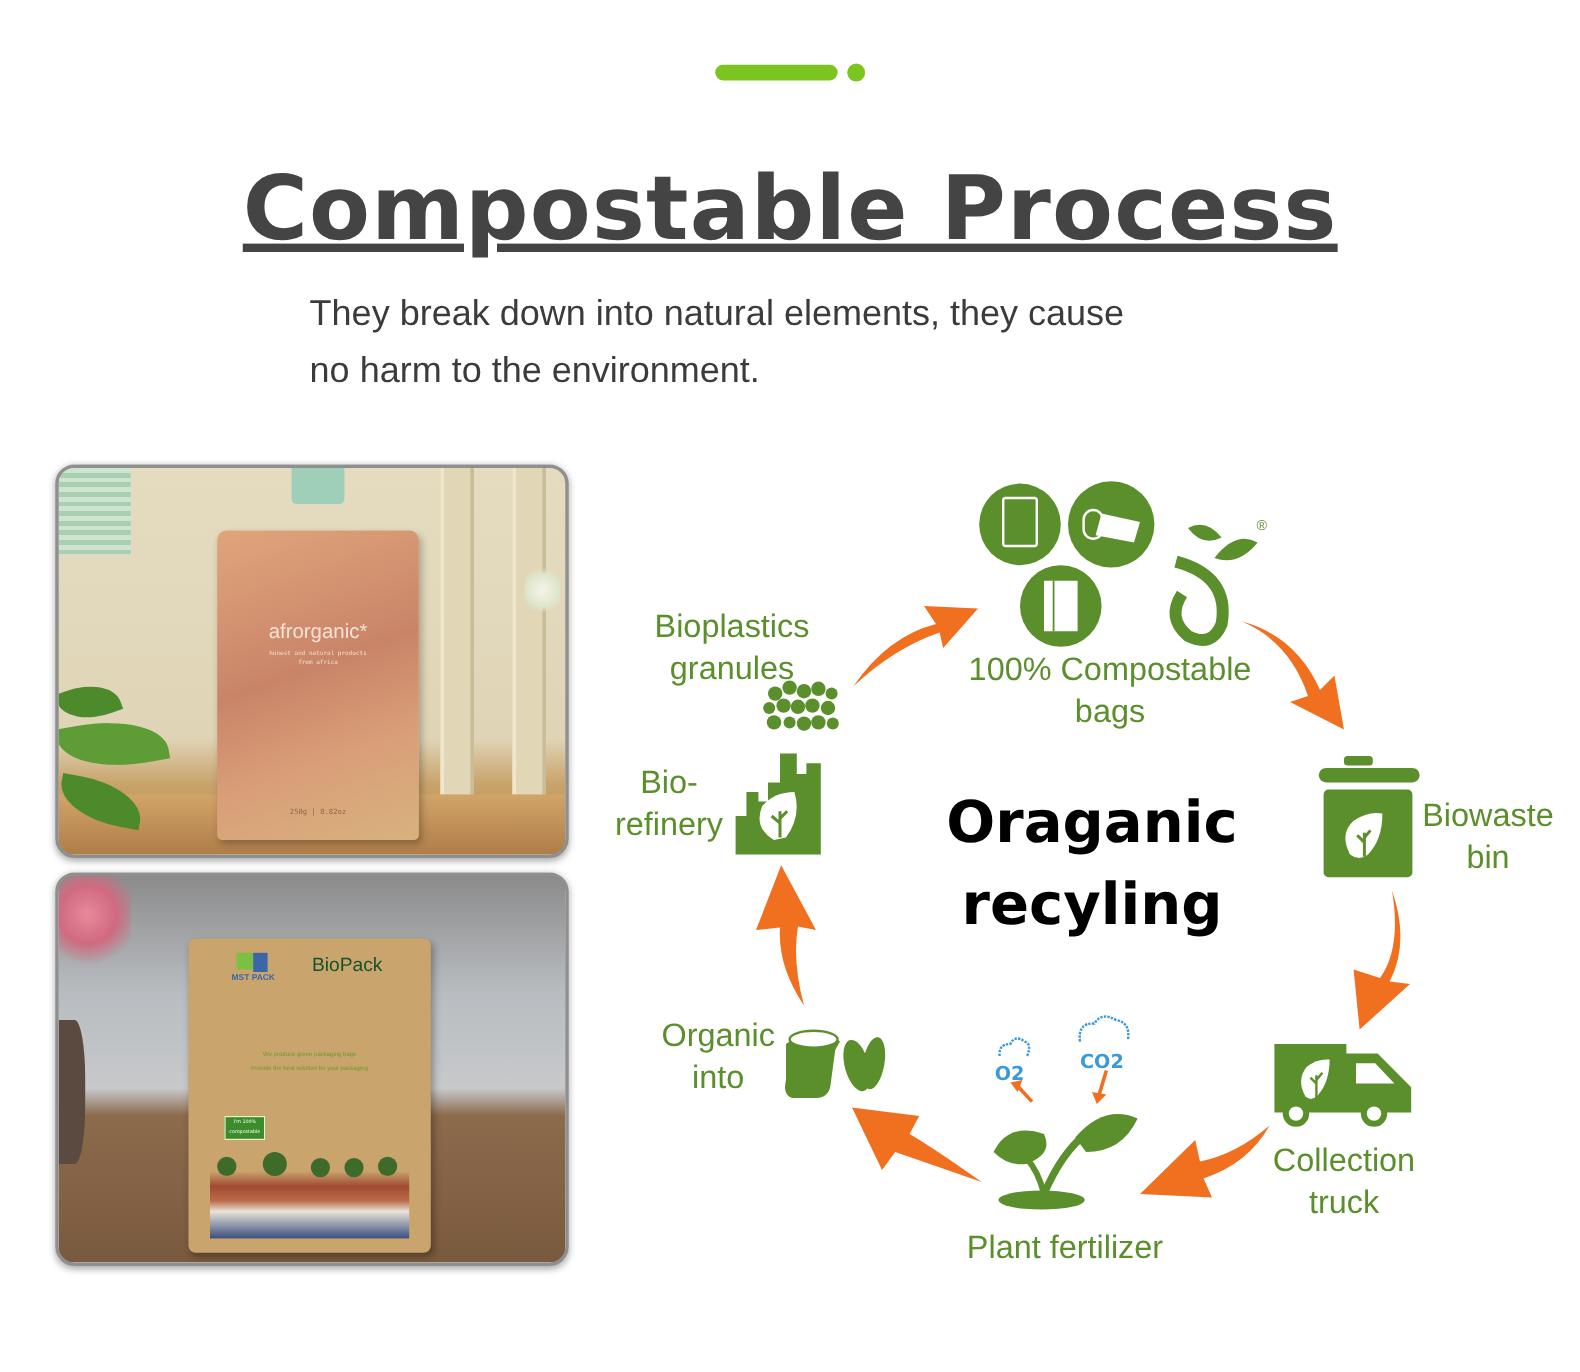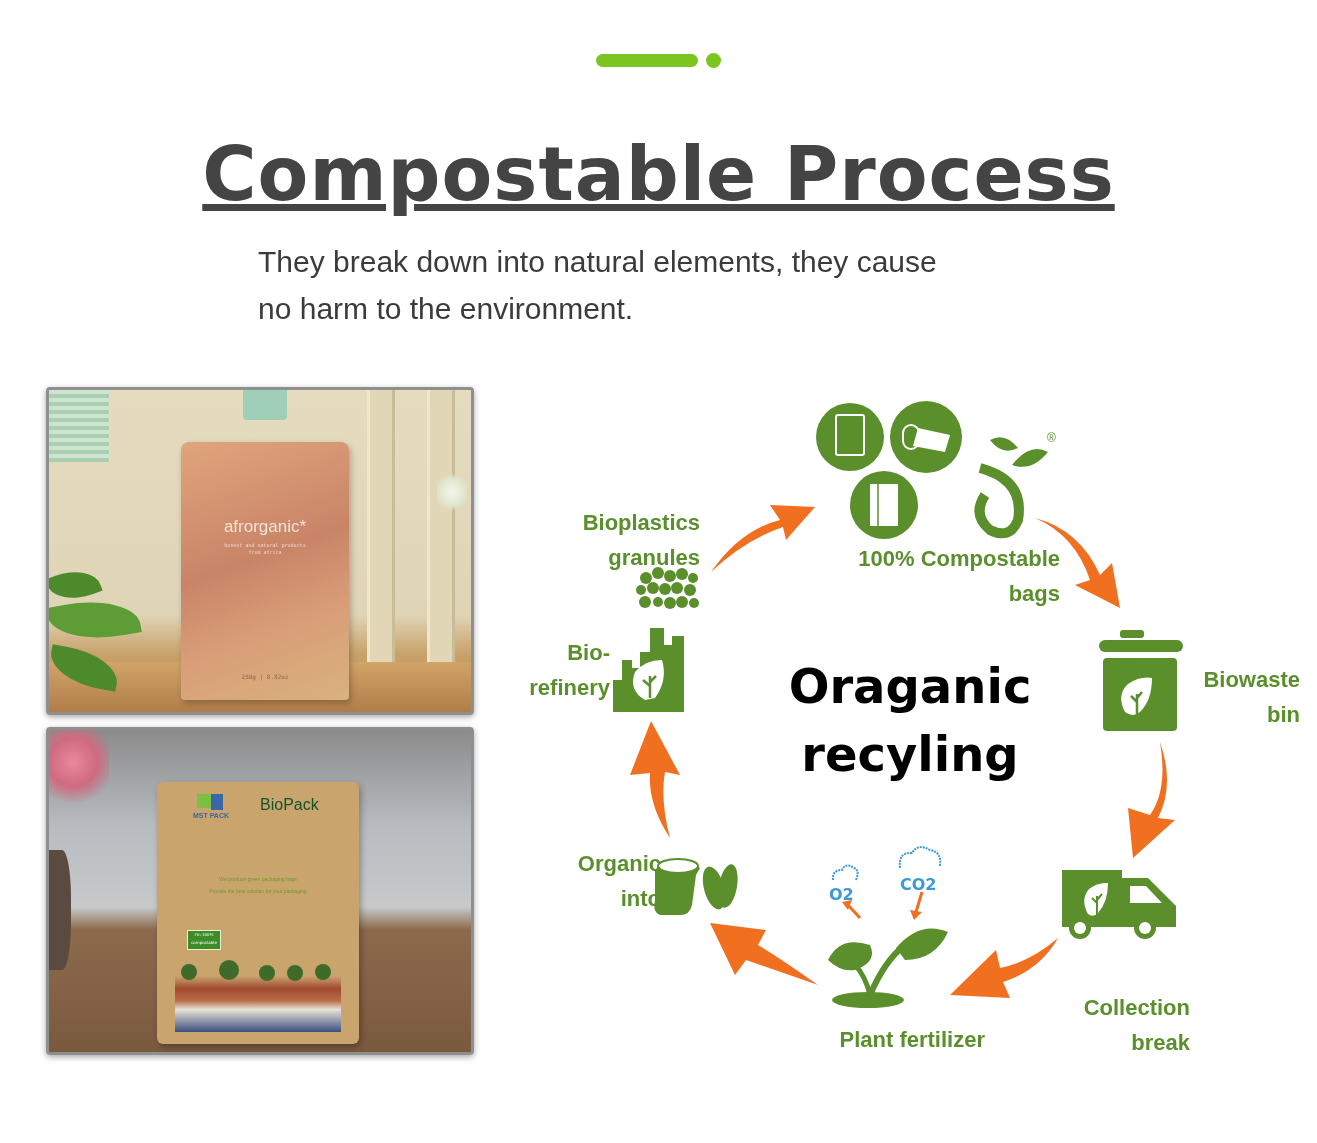--- a/index.html
+++ b/index.html
@@ -1,21 +1,21 @@
 <!DOCTYPE html>
 <html><head>
 <meta charset="utf-8">
 <style>
   html,body{margin:0;padding:0;background:#ffffff;}
   body{width:1317px;height:1143px;position:relative;overflow:hidden;font-family:"DejaVu Sans","Liberation Sans",sans-serif;}
   .deco-bar{position:absolute;left:596px;top:54px;width:102px;height:13px;border-radius:7px;background:#7cc520;}
   .deco-dot{position:absolute;left:706px;top:53px;width:15px;height:15px;border-radius:50%;background:#7cc520;}
   .title{position:absolute;left:0;top:126px;width:1317px;text-align:center;font-family:"DejaVu Sans",sans-serif;font-weight:bold;font-size:74px;letter-spacing:1px;color:#444444;line-height:96px;text-decoration:underline;}
   .subtitle{position:absolute;left:258px;top:238px;width:800px;text-align:left;font-family:"Liberation Sans",sans-serif;font-size:30px;line-height:47px;color:#3b3b3b;}
-  .photo{position:absolute;left:46px;width:422px;height:322px;border-radius:4px;border:3px solid #8f8f8f;box-shadow:0 2px 6px rgba(0,0,0,0.35);overflow:hidden;}
+  .photo{position:absolute;left:46px;width:422px;height:322px;border-radius:16px;border:3px solid #8f8f8f;box-shadow:0 2px 6px rgba(0,0,0,0.35);overflow:hidden;}
   .photo1{top:387px;background:linear-gradient(180deg,#e5dcc0 0%,#dfd4b6 70%,#c8a26a 82%,#b98b55 100%);}
   .photo2{top:727px;background:linear-gradient(180deg,#8b8b8b 0%,#b8bcc0 30%,#c7c9cb 55%,#8c6a4c 62%,#7a5a3e 100%);}
   .pouch1{position:absolute;left:132px;top:52px;width:168px;height:258px;border-radius:8px 8px 4px 4px;background:linear-gradient(160deg,#e0a57c 0%,#c98468 45%,#d99e78 70%,#d8b27d 100%);box-shadow:2px 3px 6px rgba(0,0,0,0.25);}
   .pouch1 .brand{position:absolute;left:0;width:100%;top:75px;text-align:center;color:#f3e3d6;font-family:"Liberation Sans",sans-serif;font-size:17px;}
   .pouch1 .tag{position:absolute;left:0;width:100%;top:100px;text-align:center;color:#f0dcca;font-family:"DejaVu Sans Mono",monospace;font-size:5px;line-height:7px;}
   .pouch1 .weight{position:absolute;left:0;width:100%;bottom:20px;text-align:center;color:#8a6a4a;font-family:"DejaVu Sans Mono",monospace;font-size:6px;}
   .shelf1{position:absolute;left:0;right:0;bottom:0;height:50px;background:linear-gradient(180deg,#d1a468,#b07d49);}
   .leaf-deco{position:absolute;background:#4d8a2c;border-radius:0 80% 0 80%;}
   .frame-deco{position:absolute;top:0;bottom:40px;width:22px;border-left:3px solid #efe6cc;border-right:3px solid #c9bd98;background:#e1d6b6;}
   .pouch2{position:absolute;left:108px;top:52px;width:202px;height:262px;border-radius:6px;background:#c9a46d;box-shadow:2px 3px 6px rgba(0,0,0,0.3);}
@@ -23,21 +23,21 @@
   .pouch2 .logo-sq{position:absolute;left:40px;top:12px;width:14px;height:14px;background:#7bc043;}
   .pouch2 .logo-sq2{position:absolute;left:54px;top:12px;width:12px;height:16px;background:#3b66a8;}
   .pouch2 .logo-b{position:absolute;left:103px;top:14px;color:#14532d;font-family:"Liberation Sans",sans-serif;font-size:16px;}
   .pouch2 .line{position:absolute;left:0;width:100%;text-align:center;color:#6f9a2a;font-family:"Liberation Sans",sans-serif;font-size:5px;}
   .pouch2 .badge{position:absolute;left:30px;top:148px;width:32px;height:18px;background:#3d8c2a;border:1px solid #e8f0d0;color:#fff;font-size:4px;text-align:center;line-height:8px;}
   .pouch2 .scene{position:absolute;left:18px;right:18px;bottom:12px;height:70px;background:linear-gradient(180deg,#c9a46d 0%,#c9a46d 20%,#a04a32 38%,#b96a48 55%,#e8e2d8 68%,#3a4e7e 100%);}
   .tree{position:absolute;width:16px;height:16px;border-radius:50%;background:#3f6b2a;}
   .flower{position:absolute;left:0;top:0;width:60px;height:80px;background:radial-gradient(circle at 40% 40%,#e9889c 0%,#d06a80 40%,transparent 70%);}
   .vase{position:absolute;left:0;top:120px;width:22px;height:120px;background:#5a4a40;border-radius:0 40% 40% 0;}
   .diagram-svg{position:absolute;left:500px;top:380px;}
-  .label{position:absolute;color:#5a8f2c;font-family:"Liberation Sans",sans-serif;font-size:22px;line-height:35px;text-align:right;white-space:nowrap;font-weight:bold;}
+  .label{position:absolute;color:#5a8f2c;font-family:"Liberation Sans",sans-serif;font-size:27px;line-height:35px;text-align:center;white-space:nowrap;}
   .center{position:absolute;left:760px;top:652px;width:300px;text-align:center;color:#000000;font-family:"DejaVu Sans",sans-serif;font-weight:bold;font-size:48px;line-height:68px;}
 </style>
 </head>
 <body>
 
 <div class="deco-bar"></div>
 <div class="deco-dot"></div>
 
 <div class="title">Compostable Process</div>
 <div class="subtitle">
@@ -194,23 +194,23 @@
   <div>granules</div>
 </div>
 <div class="label" style="left:790px;top:541px;width:270px;">
   <div>100% Compostable</div>
   <div>bags</div>
 </div>
 <div class="label" style="left:1180px;top:662px;width:120px;">
   <div>Biowaste</div>
   <div>bin</div>
 </div>
-<div class="label" style="left:1050px;top:990px;width:140px;">
+<div class="label" style="left:1050px;top:950px;width:140px;">
   <div>Collection</div>
-  <div>break</div>
+  <div>truck</div>
 </div>
 <div class="label" style="left:790px;top:1022px;width:195px;">
   <div>Plant fertilizer</div>
 </div>
 <div class="label" style="left:536px;top:846px;width:125px;">
   <div>Organic</div>
   <div>into</div>
 </div>
 <div class="label" style="left:505px;top:635px;width:105px;">
   <div>Bio-</div>

